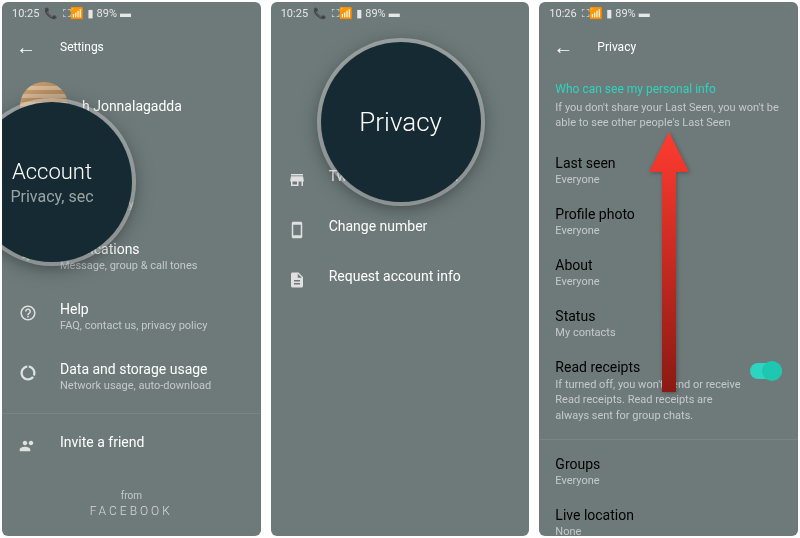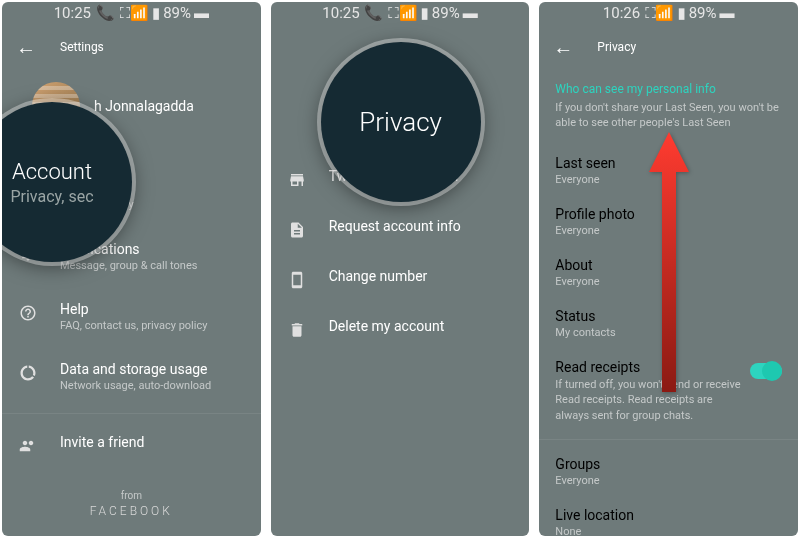--- a/index.html
+++ b/index.html
@@ -1,24 +1,24 @@
 <!DOCTYPE html>
 <html><head>
 <meta charset="utf-8">
 <style>
 *{margin:0;padding:0;box-sizing:border-box;font-family:Roboto,Arial,sans-serif}
 body{background:#fff;width:800px;height:538px;display:flex;gap:10px;padding:2px}
 .phone{width:260px;height:534px;background:#6e7a7a;border-radius:6px;overflow:hidden;position:relative;color:#fff}
-.status-bar{height:22px;display:flex;align-items:center;justify-content:center;padding:0 10px;font-size:15px;color:#e6e6e6}
+.status-bar{height:22px;display:flex;align-items:center;justify-content:flex-start;padding:0 10px;font-size:11px;color:#e6e6e6}
 .status-left{display:flex;gap:5px;align-items:center}
 .status-right{display:flex;gap:3px;align-items:center}
 .header{height:46px;display:flex;align-items:center;padding:0 14px;gap:24px}
 .back-arrow{font-size:20px;color:#fff}
 .header-title{font-size:12px;font-weight:400}
-.profile-row{display:flex;align-items:center;padding:12px 30px;gap:14px}
+.profile-row{display:flex;align-items:center;padding:12px 18px;gap:14px}
 .avatar{width:48px;height:48px;border-radius:50%;background:linear-gradient(135deg,#d4a574,#8b6f47);position:relative;overflow:hidden}
 .avatar::after{content:"";position:absolute;top:0;left:0;right:0;bottom:0;background:repeating-linear-gradient(0deg,rgba(255,255,255,0.3) 0 4px,transparent 4px 8px)}
 .profile-name{font-size:14px}
 .menu-item{display:flex;align-items:flex-start;padding:14px 14px 14px 16px;gap:22px}
 .menu-icon{width:20px;height:20px;display:flex;align-items:center;justify-content:center;flex-shrink:0;margin-top:2px}
 .menu-icon svg{fill:#e0e0e0}
 .menu-text{display:flex;flex-direction:column;gap:2px}
 .menu-title{font-size:14px;color:#fff}
 .menu-sub{font-size:11px;color:#c5c9c9;line-height:1.3}
 .divider{height:1px;background:rgba(255,255,255,0.08);margin:6px 0}
@@ -148,45 +148,35 @@
           <path d="M20 4H4v2h16V4zm1 10v-2l-1-5H4l-1 5v2h1v6h10v-6h4v6h2v-6h1zm-9 4H6v-4h6v4z"></path>
         </svg>
       </div>
     <div class="menu-text">
         <span class="menu-title">Two-step verification</span>
       </div>
   </div>
   <div class="menu-item">
     <div class="menu-icon">
         <svg viewBox="0 0 24 24" width="18" height="18">
+          <path d="M17 1H7c-1.1 0-1.99.9-1.99 2v18c0 1.1.89 2 1.99 2h10c1.1 0 2-.9 2-2V3c0-1.1-.9-2-2-2zm0 18H7V5h10v14z"></path>
+        </svg>
+      </div>
+    <div class="menu-text">
+        <span class="menu-title">Change number</span>
+      </div>
+  </div>
+  <div class="menu-item">
+    <div class="menu-icon">
+        <svg viewBox="0 0 24 24" width="18" height="18">
           <path d="M14 2H6c-1.1 0-1.99.9-1.99 2L4 20c0 1.1.89 2 1.99 2H18c1.1 0 2-.9 2-2V8l-6-6zm2 16H8v-2h8v2zm0-4H8v-2h8v2zm-3-5V3.5L18.5 9H13z"></path>
         </svg>
       </div>
     <div class="menu-text">
         <span class="menu-title">Request account info</span>
-      </div>
-  </div>
-  <div class="menu-item">
-    <div class="menu-icon">
-        <svg viewBox="0 0 24 24" width="18" height="18">
-          <path d="M17 1H7c-1.1 0-1.99.9-1.99 2v18c0 1.1.89 2 1.99 2h10c1.1 0 2-.9 2-2V3c0-1.1-.9-2-2-2zm0 18H7V5h10v14z"></path>
-        </svg>
-      </div>
-    <div class="menu-text">
-        <span class="menu-title">Change number</span>
-      </div>
-  </div>
-  <div class="menu-item">
-    <div class="menu-icon">
-        <svg viewBox="0 0 24 24" width="18" height="18">
-          <path d="M6 19c0 1.1.9 2 2 2h8c1.1 0 2-.9 2-2V7H6v12zM19 4h-3.5l-1-1h-5l-1 1H5v2h14V4z"></path>
-        </svg>
-      </div>
-    <div class="menu-text">
-        <span class="menu-title">Delete my account</span>
       </div>
   </div>
 
   <div class="callout" style="top:40px;left:50px">
     <span class="callout-title" style="font-size:26px">Privacy</span>
   </div>
 </div>
 
 <div class="phone">
   <div class="status-bar">

